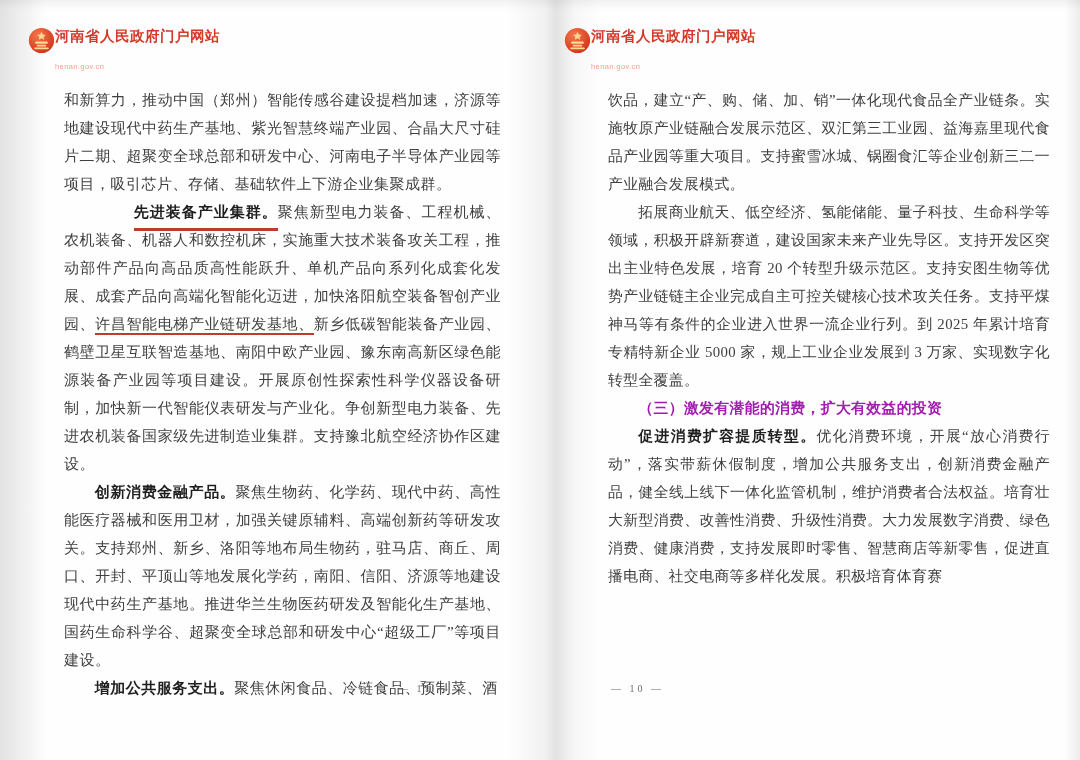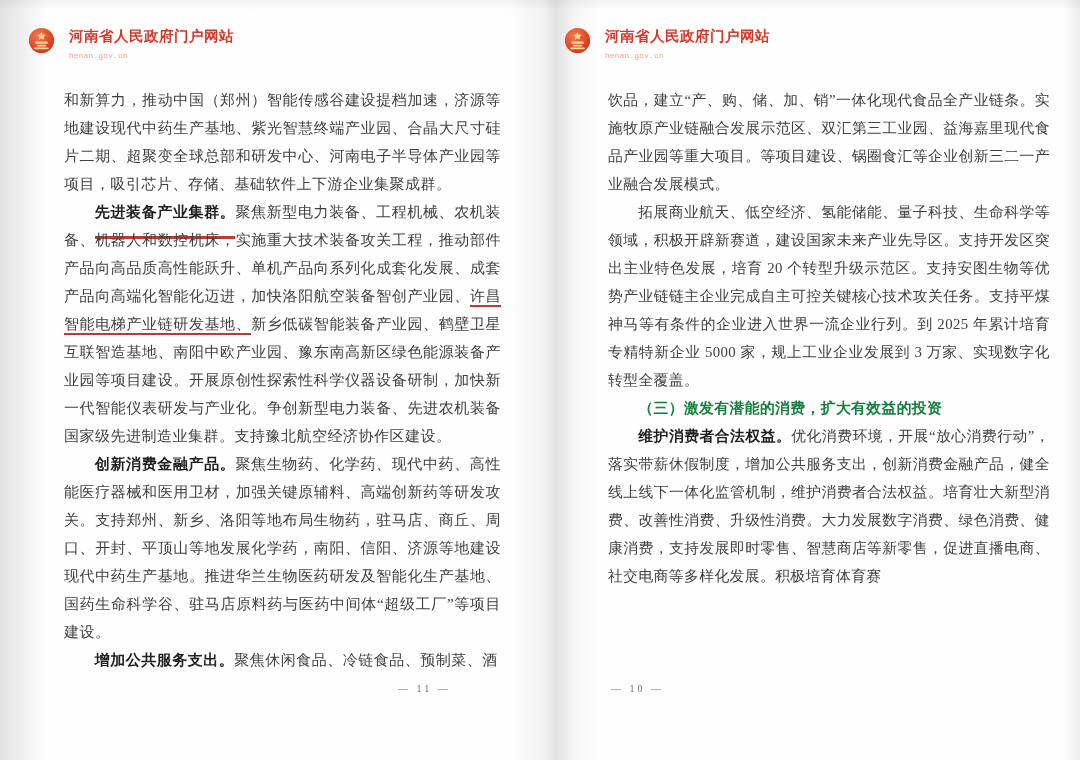--- a/index.html
+++ b/index.html
@@ -16,50 +16,51 @@
                 background:linear-gradient(to right,#e2e2e2 0%,rgba(255,255,255,0) 100%); }
   .edge-right { position:absolute; right:0; top:0; width:16px; height:100%;
                 background:linear-gradient(to left,#ededed 0%,rgba(255,255,255,0) 100%); }
   .edge-top   { position:absolute; left:0; top:0; width:100%; height:10px;
                 background:linear-gradient(to bottom,rgba(0,0,0,0.05),rgba(255,255,255,0)); }
   .gutter     { position:absolute; left:508px; top:0; width:92px; height:100%;
                 background:linear-gradient(to right, rgba(0,0,0,0) 0%, rgba(0,0,0,0.05) 40%,
                            rgba(0,0,0,0.11) 52%, rgba(0,0,0,0.03) 72%, rgba(0,0,0,0) 100%); }
 
   
-  .logo { position:absolute; display:flex; align-items:flex-start; gap:14px; }
+  .logo { position:absolute; display:flex; align-items:flex-start; gap:0; }
   .logo-left  { left:28px;  top:27px; }
   .logo-right { left:564px; top:27px; }
   .emblem { width:27px; height:27px; flex:0 0 auto; filter:blur(0.3px); }
   .logo-txt { display:flex; flex-direction:column; }
   .site-title {
     color:var(--accent_red,#d43a2a);
     font-weight:bold; font-size:14.5px; letter-spacing:0.5px;
     font-family:"Liberation Sans","DejaVu Sans",sans-serif;
     filter:blur(0.25px);
   }
   .site-url {
-    color:#eda38d; font-size:7.5px; margin-top:6px; letter-spacing:0.4px;
-    font-family:Liberation Mono, monospace;
+    color:#eda38d; font-size:7.5px; margin-top:16px; letter-spacing:0.4px;
+    font-family:Liberation Sans, sans-serif;
   }
 
   
   .text-block {
     position:absolute; top:86px;
     text-align:justify; color:#404040;
   }
   .tb-left  { left:64px;  width:437px; font-size:15px;   line-height:28px; letter-spacing:0.5px; }
   .tb-right { left:608px; width:442px; font-size:14.8px; line-height:28px; letter-spacing:0.4px; }
   .text-block p { text-indent:0; }
   .text-block p.indent { text-indent:2.05em; }
   .lead { font-weight:bold; color:#1f1f1f; }
-  .bold-line { font-weight:bold; color:#15803d; }
+  .bold-line { font-weight:bold; color:#a21caf; }
   .ul-red {
     border-bottom:3px solid var(--underline_red,#c23a2b);
-    padding-bottom:16px;
+    padding-bottom:8px;
+    margin-left:39px;
   }
   .ul-red-wavy {
     border-bottom:2.5px solid var(--underline_red,#c23a2b);
     padding-bottom:1px;
   }
 
   
   .page-num {
     position:absolute; top:683px; font-size:10px; color:#6e6e6e;
     letter-spacing:3px; filter:blur(0.2px);
@@ -93,21 +94,21 @@
     </svg>
     <div class="logo-txt">
       <div class="site-title">河南省人民政府门户网站</div>
       <div class="site-url">henan.gov.cn</div>
     </div>
   </div>
 
   <div class="text-block tb-left">
     <p><span>和新算力，推动中国（郑州）智能传感谷建设提档加速，济源等地建设现代中药生产基地、紫光智慧终端产业园、合晶大尺寸硅片二期、超聚变全球总部和研发中心、河南电子半导体产业园等项目，吸引芯片、存储、基础软件上下游企业集聚成群。</span></p>
     <p class="indent"><span class="lead ul-red">先进装备产业集群。</span><span>聚焦新型电力装备、工程机械、农机装备、机器人和数控机床，实施重大技术装备攻关工程，推动部件产品向高品质高性能跃升、单机产品向系列化成套化发展、成套产品向高端化智能化迈进，加快洛阳航空装备智创产业园、</span><span class="ul-red-wavy">许昌智能电梯产业链研发基地、</span><span>新乡低碳智能装备产业园、鹤壁卫星互联智造基地、南阳中欧产业园、豫东南高新区绿色能源装备产业园等项目建设。开展原创性探索性科学仪器设备研制，加快新一代智能仪表研发与产业化。争创新型电力装备、先进农机装备国家级先进制造业集群。支持豫北航空经济协作区建设。</span></p>
-    <p class="indent"><span class="lead">创新消费金融产品。</span><span>聚焦生物药、化学药、现代中药、高性能医疗器械和医用卫材，加强关键原辅料、高端创新药等研发攻关。支持郑州、新乡、洛阳等地布局生物药，驻马店、商丘、周口、开封、平顶山等地发展化学药，南阳、信阳、济源等地建设现代中药生产基地。推进华兰生物医药研发及智能化生产基地、国药生命科学谷、驻马店原料药与医药中间体“超级工厂”等项目建设。</span></p>
+    <p class="indent"><span class="lead">创新消费金融产品。</span><span>聚焦生物药、化学药、现代中药、高性能医疗器械和医用卫材，加强关键原辅料、高端创新药等研发攻关。支持郑州、新乡、洛阳等地布局生物药，驻马店、商丘、周口、开封、平顶山等地发展化学药，南阳、信阳、济源等地建设现代中药生产基地。推进华兰生物医药研发及智能化生产基地、国药生命科学谷、超聚变全球总部和研发中心“超级工厂”等项目建设。</span></p>
     <p class="indent"><span class="lead">增加公共服务支出。</span><span>聚焦休闲食品、冷链食品、预制菜、酒</span></p>
   </div>
 
   <div class="page-num pn-left">— 11 —</div>
 
   <div class="logo logo-right">
     <svg class="emblem" viewBox="0 0 27 27">
       <defs>
         <radialGradient id="eg2" cx="38%" cy="30%" r="80%">
           <stop offset="0%" stop-color="#f37a4c"></stop>
@@ -120,21 +121,21 @@
       <rect x="8.8" y="17.8" width="9.4" height="1.7" rx="0.8" fill="#ffd794"></rect>
       <rect x="6.2" y="20.6" width="14.6" height="1.7" rx="0.8" fill="#ffd794"></rect>
     </svg>
     <div class="logo-txt">
       <div class="site-title">河南省人民政府门户网站</div>
       <div class="site-url">henan.gov.cn</div>
     </div>
   </div>
 
   <div class="text-block tb-right">
-    <p><span>饮品，建立“产、购、储、加、销”一体化现代食品全产业链条。实施牧原产业链融合发展示范区、双汇第三工业园、益海嘉里现代食品产业园等重大项目。等项目建设、锅圈食汇等企业创新三二一产业融合发展模式。</span></p>
+    <p><span>饮品，建立“产、购、储、加、销”一体化现代食品全产业链条。实施牧原产业链融合发展示范区、双汇第三工业园、益海嘉里现代食品产业园等重大项目。支持蜜雪冰城、锅圈食汇等企业创新三二一产业融合发展模式。</span></p>
     <p class="indent"><span>拓展商业航天、低空经济、氢能储能、量子科技、生命科学等领域，积极开辟新赛道，建设国家未来产业先导区。支持开发区突出主业特色发展，培育 20 个转型升级示范区。支持安图生物等优势产业链链主企业完成自主可控关键核心技术攻关任务。支持平煤神马等有条件的企业进入世界一流企业行列。到 2025 年累计培育专精特新企业 5000 家，规上工业企业发展到 3 万家、实现数字化转型全覆盖。</span></p>
     <p class="indent"><span class="bold-line">（三）激发有潜能的消费，扩大有效益的投资</span></p>
-    <p class="indent"><span class="lead">维护消费者合法权益。</span><span>优化消费环境，开展“放心消费行动”，落实带薪休假制度，增加公共服务支出，创新消费金融产品，健全线上线下一体化监管机制，维护消费者合法权益。培育壮大新型消费、改善性消费、升级性消费。大力发展数字消费、绿色消费、健康消费，支持发展即时零售、智慧商店等新零售，促进直播电商、社交电商等多样化发展。积极培育体育赛</span></p>
+    <p class="indent"><span class="lead">促进消费扩容提质转型。</span><span>优化消费环境，开展“放心消费行动”，落实带薪休假制度，增加公共服务支出，创新消费金融产品，健全线上线下一体化监管机制，维护消费者合法权益。培育壮大新型消费、改善性消费、升级性消费。大力发展数字消费、绿色消费、健康消费，支持发展即时零售、智慧商店等新零售，促进直播电商、社交电商等多样化发展。积极培育体育赛</span></p>
   </div>
 
   <div class="page-num pn-right">— 10 —</div>
 
 </div>
 
 </body></html>

